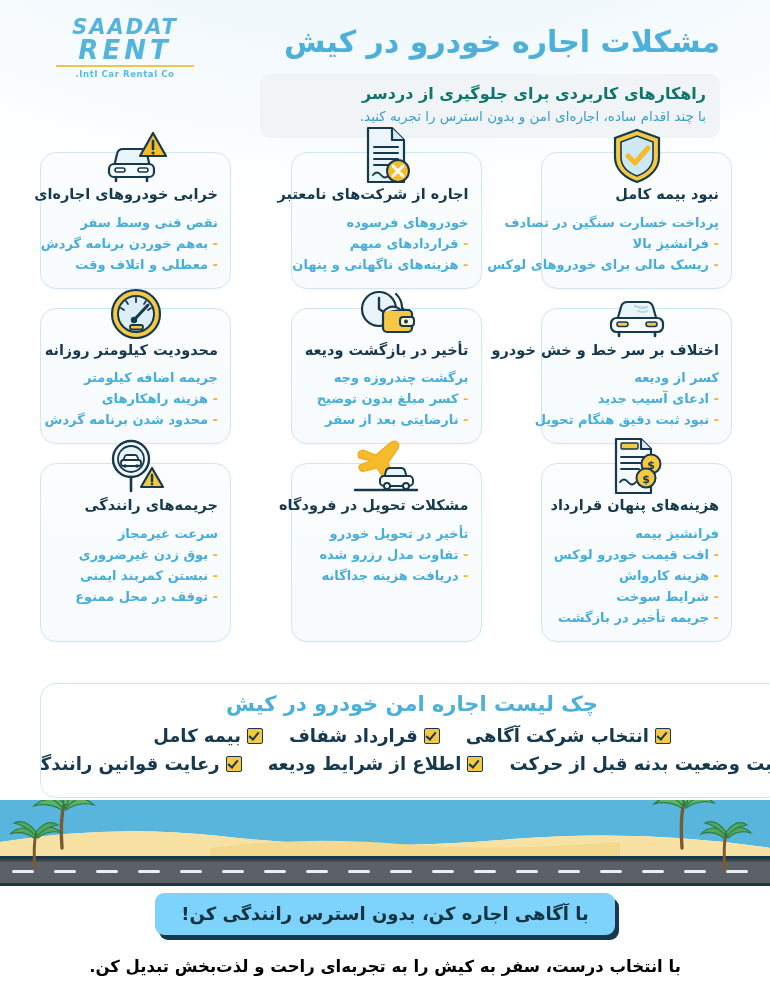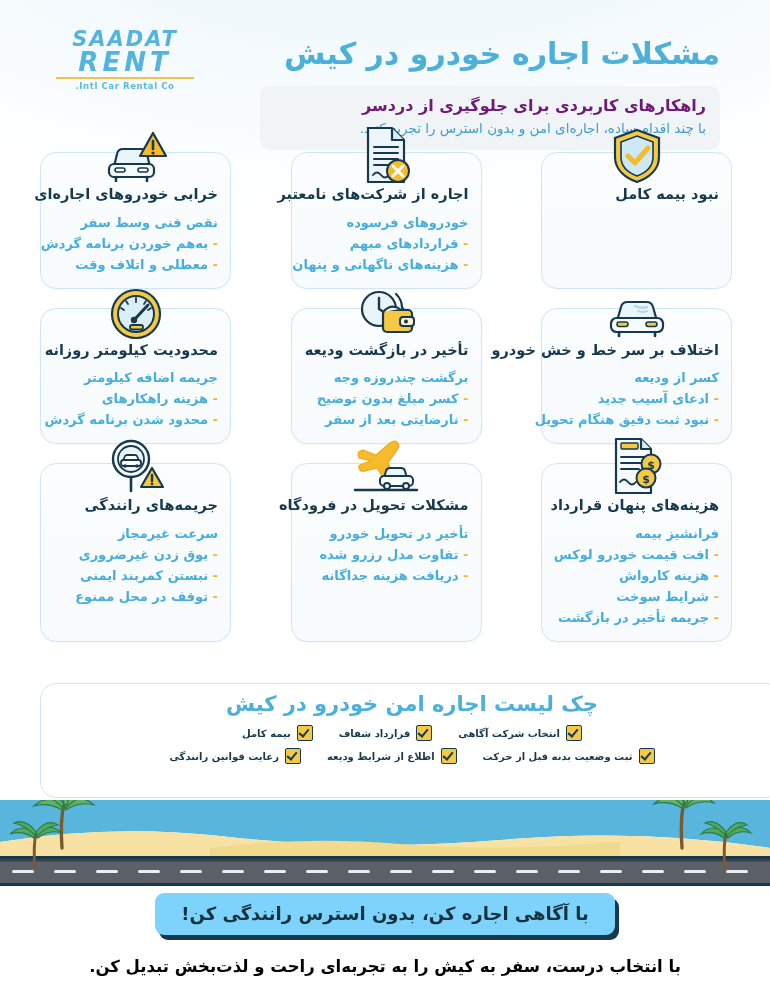--- a/index.html
+++ b/index.html
@@ -8,21 +8,21 @@
     background:#ffffff;
     font-family:"DejaVu Sans","Liberation Sans",sans-serif;
   }
   
   .page-bg{
     position:absolute;inset:0;
     background:
       radial-gradient(900px 420px at 50% -120px, #eaf4fb 0%, #f4fafd 45%, #ffffff 80%);
   }
   
-  .header{position:absolute;top:16px;left:0;width:770px;height:132px;}
+  .header{position:absolute;top:4px;left:0;width:770px;height:132px;}
   .logo{
     position:absolute;left:50px;top:14px;width:150px;text-align:center;
   }
   .logo-main{
     font-family:"DejaVu Sans",sans-serif;
     font-weight:bold;font-style:italic;
     color:#55b4de;letter-spacing:2px;line-height:0.95;
   }
   .logo-l1{font-size:21px;}
   .logo-l2{font-size:26px;letter-spacing:4px;}
@@ -31,21 +31,21 @@
   .title{
     position:absolute;right:50px;top:20px;width:500px;text-align:right;
     font-size:30px;font-weight:bold;color:#4cb0d8;letter-spacing:-0.3px;
     direction:rtl;white-space:nowrap;
   }
   .subwrap{
     position:absolute;right:50px;top:70px;width:460px;
     background:#f0f4f6;border-radius:10px;padding:8px 14px 10px;
     box-sizing:border-box;text-align:right;direction:rtl;
   }
-  .sub1{font-size:16px;font-weight:bold;color:#701a75;line-height:1.5;}
+  .sub1{font-size:16px;font-weight:bold;color:#0f766e;line-height:1.5;}
   .sub2{font-size:13.5px;color:#3f9ec9;line-height:1.6;}
   
   .grid{position:absolute;top:152px;left:40px;width:692px;}
   .row{display:flex;justify-content:space-between;margin-bottom:19px;}
   .card{
     position:relative;width:191px;box-sizing:border-box;
     background:linear-gradient(180deg,#fbfdfe 0%,#f7fbfd 100%);
     border:1.4px solid #cfe7f2;border-radius:16px;
     padding:32px 12px 13px;direction:rtl;text-align:right;
     box-shadow:0 1px 2px rgba(80,140,170,0.06);
@@ -77,21 +77,21 @@
   }
   .cl-title{
     font-size:21px;font-weight:bold;color:#4cb0d8;margin-bottom:9px;
     white-space:nowrap;
   }
   .cl-row{
     display:flex;justify-content:center;align-items:center;gap:26px;
     margin-bottom:7px;
   }
   .cl-item{display:flex;align-items:center;gap:6px;white-space:nowrap;}
-  .cl-item .lbl{font-size:10px;font-weight:bold;color:#17394d;}
+  .cl-item .lbl{font-size:18px;font-weight:bold;color:#17394d;}
   .tick{
     width:14px;height:14px;flex:0 0 14px;background:#f6c945;
     border:1.5px solid #16394d;border-radius:2px;position:relative;
   }
   .tick:after{
     content:"";position:absolute;left:3px;top:1px;width:4px;height:8px;
     border-right:2px solid #16394d;border-bottom:2px solid #16394d;
     transform:rotate(40deg);
   }
   
@@ -140,20 +140,25 @@
 
     <div class="card">
       <div class="card-icon">
         <svg width="54" height="58" viewBox="0 0 54 58">
           <path d="M27 3 L49 11 V30 C49 43 38 51 27 55 C16 51 5 43 5 30 V11 Z" fill="#f6c945" stroke="#16394d" stroke-width="2.2"></path>
           <path d="M27 9 L43 15 V30 C43 40 35 46 27 49 C19 46 11 40 11 30 V15 Z" fill="#cfe8f6" stroke="#16394d" stroke-width="1.6"></path>
           <path d="M18 29 l7 7 l13 -15" fill="none" stroke="#f6bb2a" stroke-width="5" stroke-linecap="round" stroke-linejoin="round"></path>
         </svg>
       </div>
       <div class="card-title">نبود بیمه کامل</div>
+      <ul class="b-list">
+        <li>پرداخت خسارت سنگین در تصادف</li>
+        <li><span class="dash">- </span><span>فرانشیز بالا</span></li>
+        <li><span class="dash">- </span><span>ریسک مالی برای خودروهای لوکس</span></li>
+      </ul>
     </div>
 
     <div class="card">
       <div class="card-icon">
         <svg width="50" height="60" viewBox="0 0 50 60">
           <path d="M7 3 h24 l12 12 v42 h-36 Z" fill="#ecf6fa" stroke="#16394d" stroke-width="2.2" stroke-linejoin="round"></path>
           <path d="M31 3 v12 h12" fill="#d6ecf5" stroke="#16394d" stroke-width="2.2" stroke-linejoin="round"></path>
           <g stroke="#16394d" stroke-width="2" stroke-linecap="round">
             <line x1="13" y1="22" x2="37" y2="22"></line>
             <line x1="13" y1="28" x2="37" y2="28"></line>

